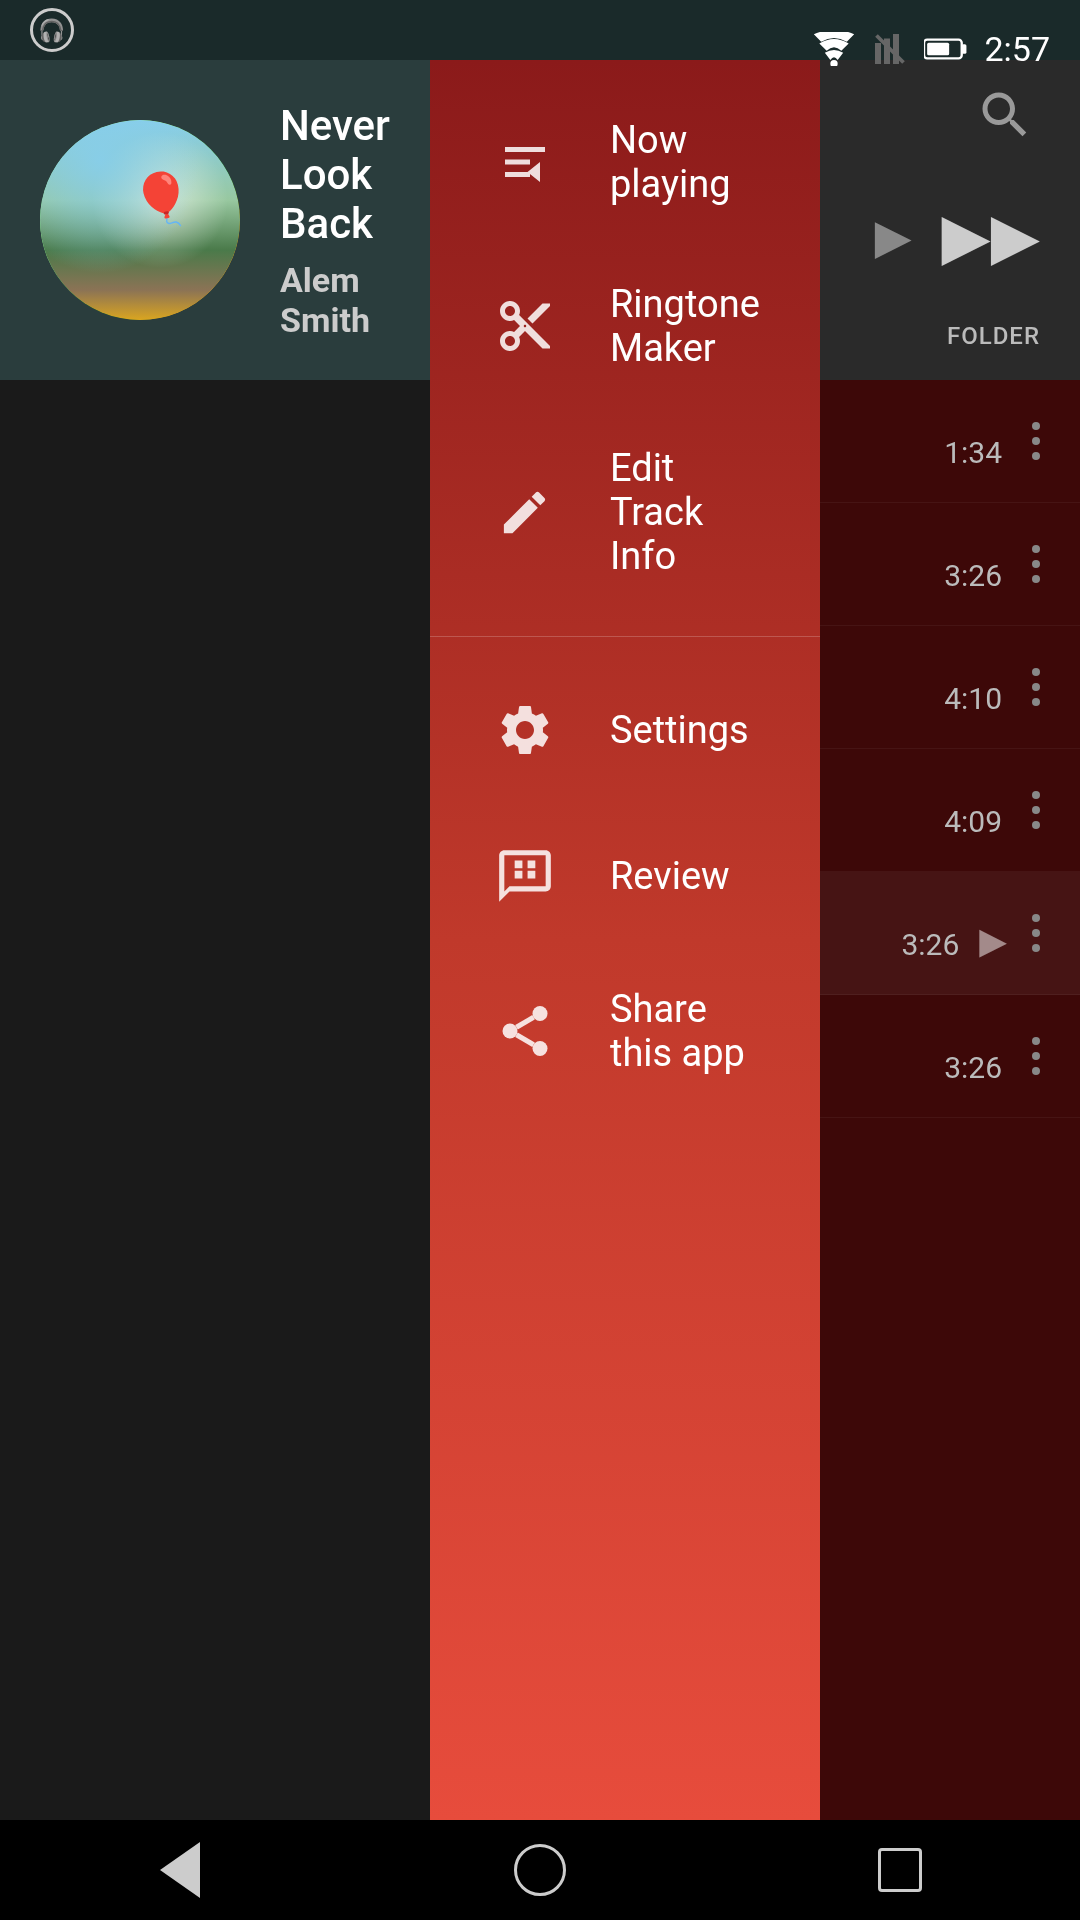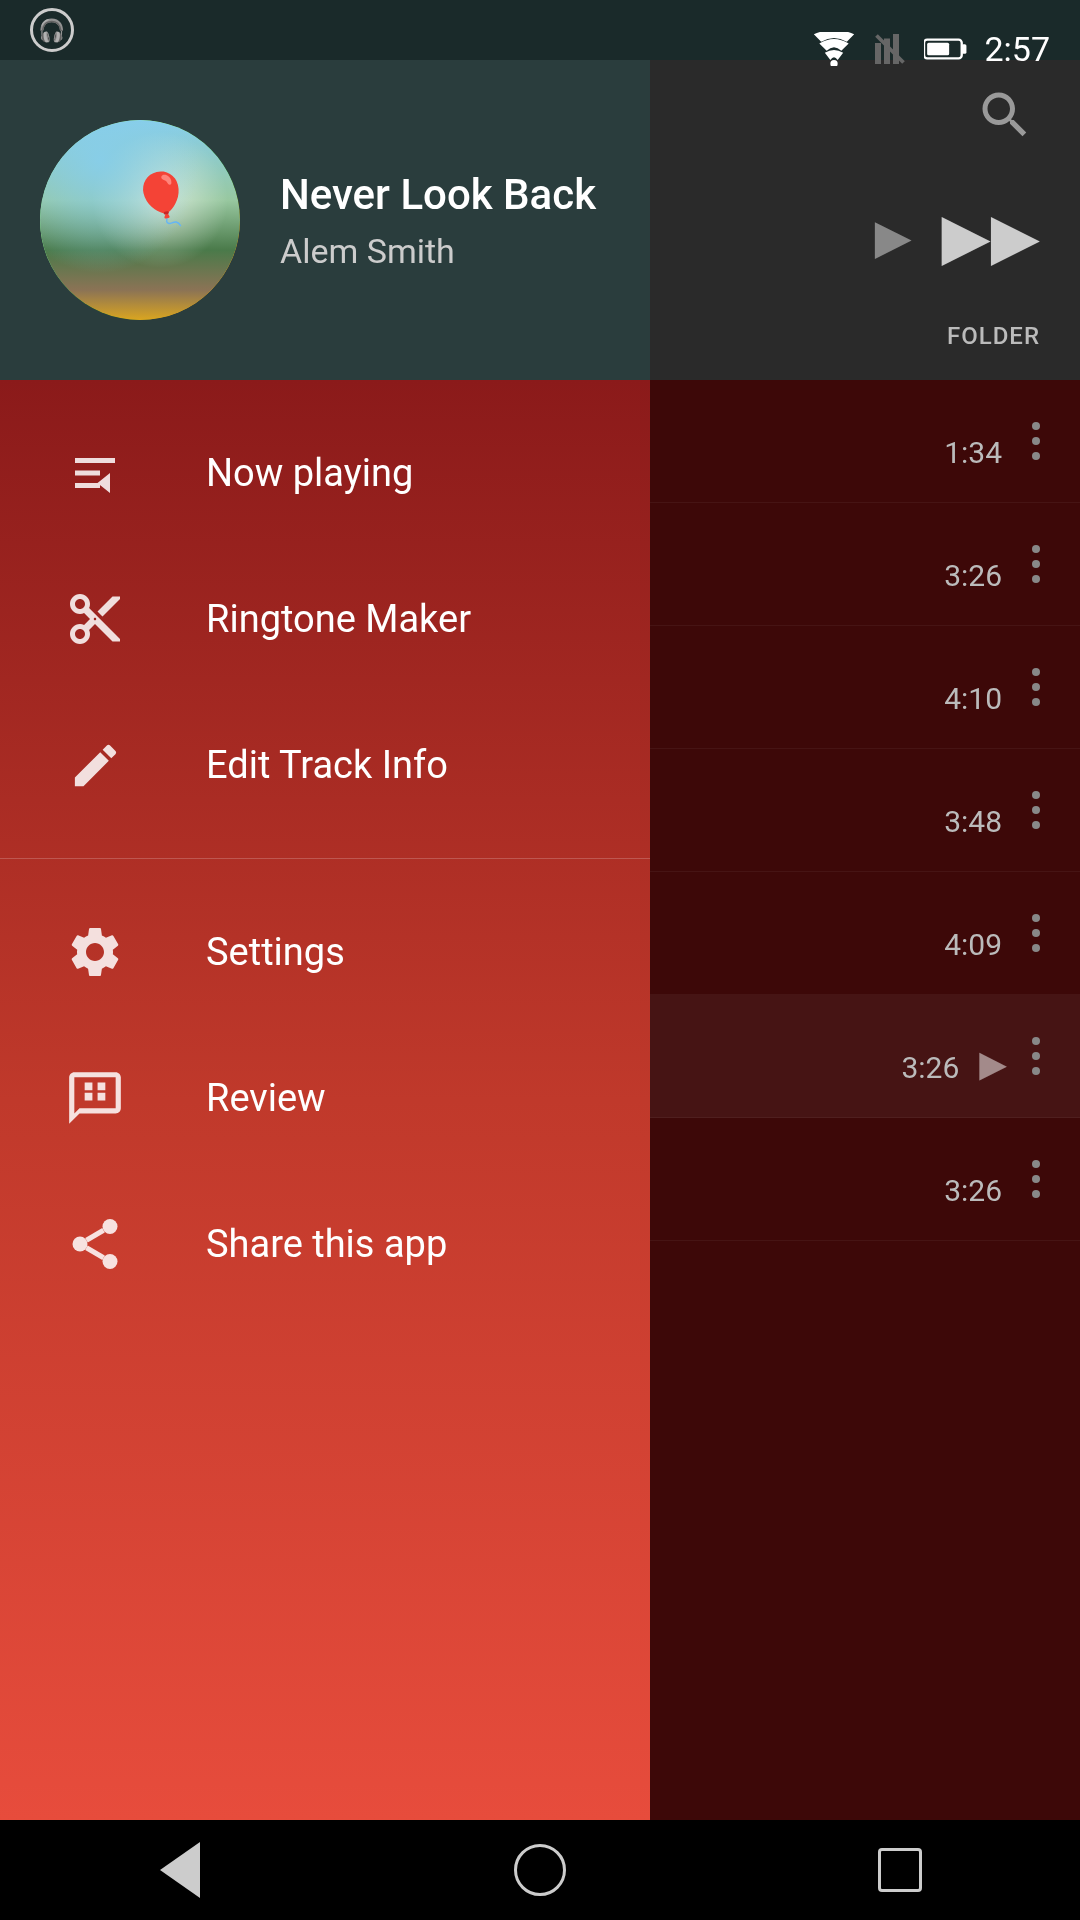--- a/index.html
+++ b/index.html
@@ -65,21 +65,21 @@
     .main-layout {
       display: flex;
       height: calc(1920px - 60px - 100px);
     }
 
     
     .left-drawer {
       width: 650px;
       height: 100%;
       display: flex;
-      flex-direction: column;
+      flex-direction: row;
       position: relative;
       z-index: 50;
     }
 
     
     .drawer-header {
       background: #2a3d3d;
       height: 320px;
       display: flex;
       align-items: center;
@@ -123,21 +123,21 @@
     .track-title {
       color: white;
       font-size: 42px;
       font-weight: 500;
       margin-bottom: 12px;
     }
 
     .track-artist {
       color: #ccc;
       font-size: 34px;
-      font-weight: 400;
+      font-weight: 700;
     }
 
     
     .drawer-menu {
       flex: 1;
       background: linear-gradient(180deg, #8B1A1A 0%, #C0392B 50%, #E74C3C 100%);
       display: flex;
       flex-direction: column;
     }
 
@@ -153,21 +153,21 @@
 
     .menu-section-bottom {
       padding: 20px 0;
     }
 
     .menu-item {
       display: flex;
       align-items: center;
       padding: 38px 60px;
       cursor: pointer;
-      gap: 76px;
+      gap: 50px;
     }
 
     .menu-icon {
       width: 70px;
       height: 70px;
       display: flex;
       align-items: center;
       justify-content: center;
       flex-shrink: 0;
     }
@@ -486,28 +486,20 @@
 
       <div class="track-row">
         <span class="track-duration">4:10</span>
         <div class="three-dots">
           <div class="dot"></div>
             <div class="dot"></div>
             <div class="dot"></div>
         </div>
       </div>
 
-      <div class="track-row">
-        <span class="track-duration">3:48</span>
-        <div class="three-dots">
-          <div class="dot"></div>
-            <div class="dot"></div>
-            <div class="dot"></div>
-        </div>
-      </div>
 
       <div class="track-row">
         <span class="track-duration">4:09</span>
         <div class="three-dots">
           <div class="dot"></div>
             <div class="dot"></div>
             <div class="dot"></div>
         </div>
       </div>
 

